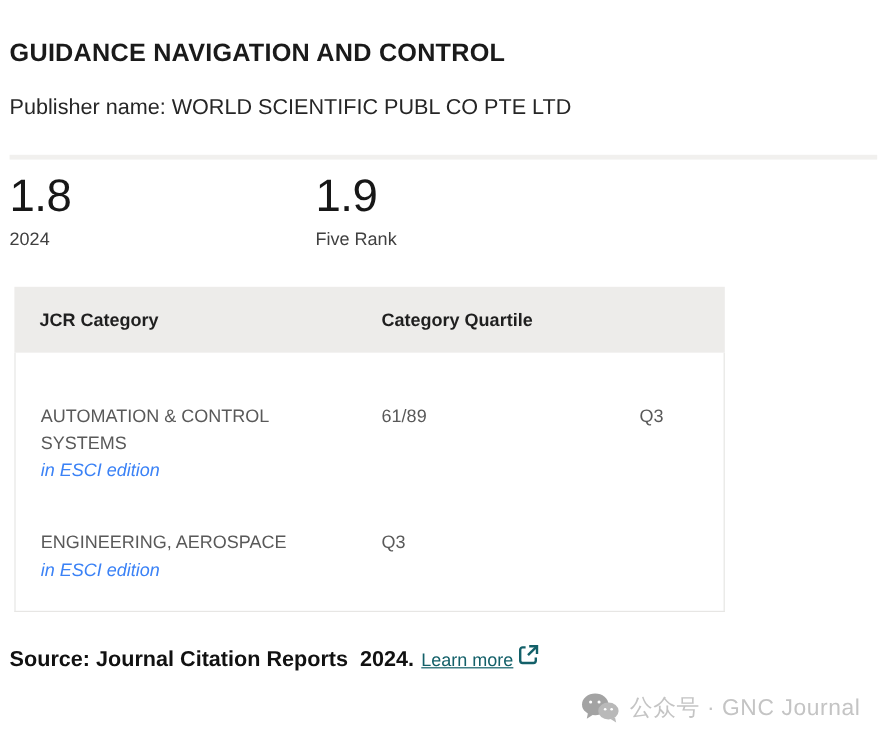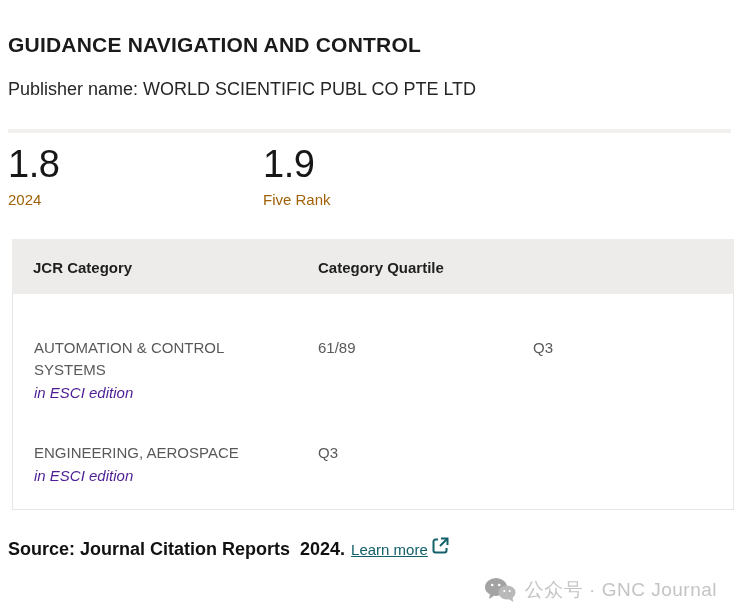--- a/index.html
+++ b/index.html
@@ -55,27 +55,27 @@
   .metric-value {
     font-size: 38px;
     font-weight: 400;
     color: #171717;
     line-height: 38px;
     letter-spacing: -0.5px;
   }
   .metric-label {
     margin-top: 8px;
     font-size: 15px;
-    color: #a16207;
+    color: #404040;
     line-height: 18px;
   }
 
   .jcr-table {
     margin: 30px 8px 0 4px;
-    width: 722px;
+    width: 592px;
   }
   .table-header {
     display: grid;
     grid-template-columns: 285px 215px 1fr;
     background: #edecea;
     padding: 21px 0 18px 0;
   }
   .table-header > div {
     padding-left: 21px;
     font-size: 15px;
@@ -101,21 +101,21 @@
     font-size: 15px;
     color: #595959;
     line-height: 22px;
   }
   .cell-category .category-name {
     max-width: 235px;
     color: #595959;
   }
   .cell-category .category-edition {
     font-style: italic;
-    color: #4c1d95;
+    color: #3b82f6;
     margin-top: 1px;
   }
 
   .footer-line {
     margin-top: 26px;
     display: flex;
     align-items: baseline;
     padding-left: 0;
   }
   .source-text {

